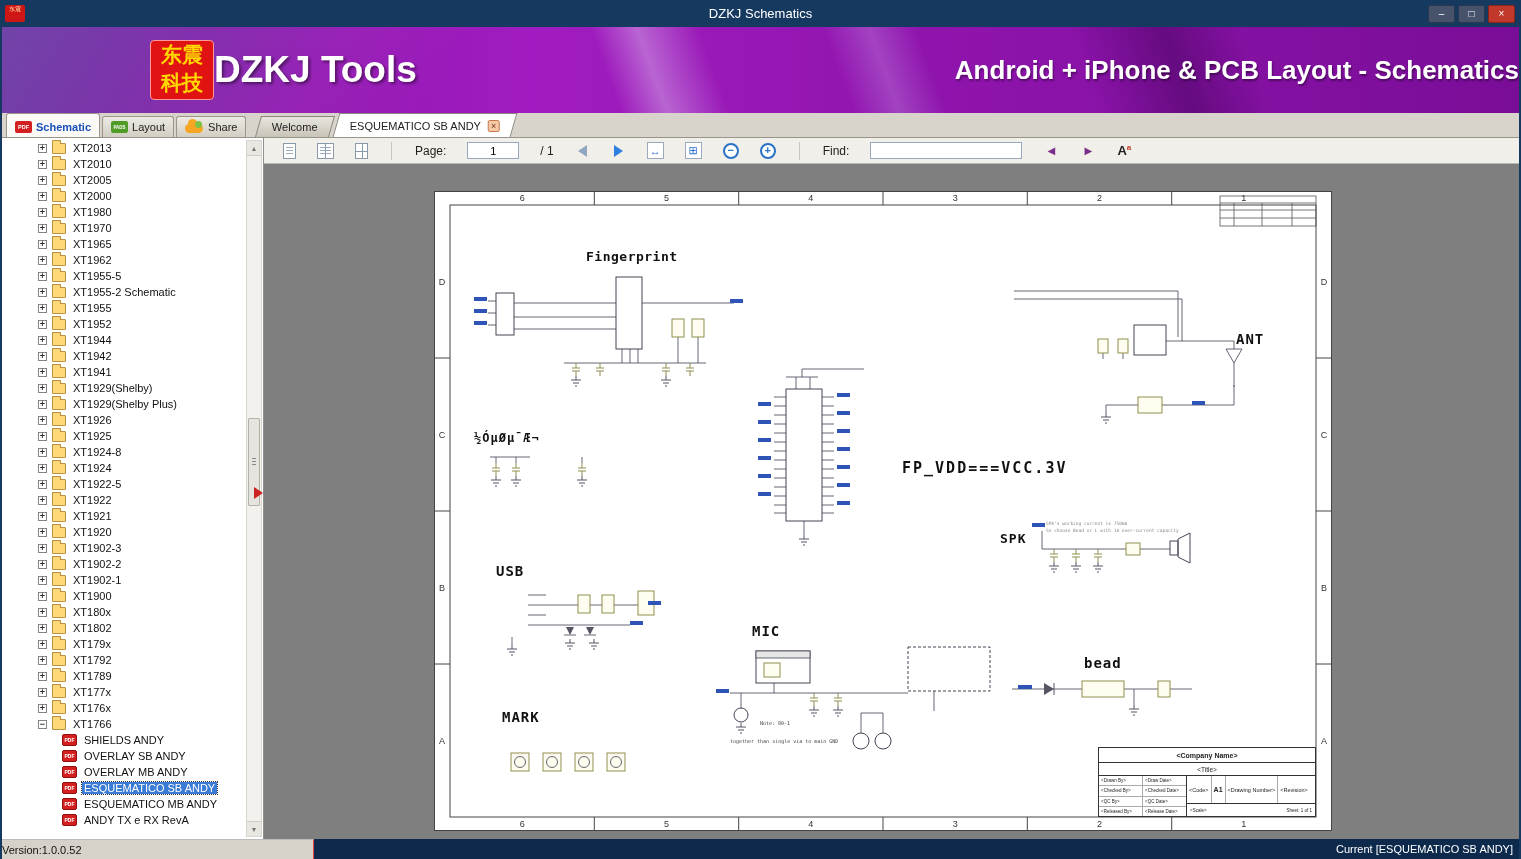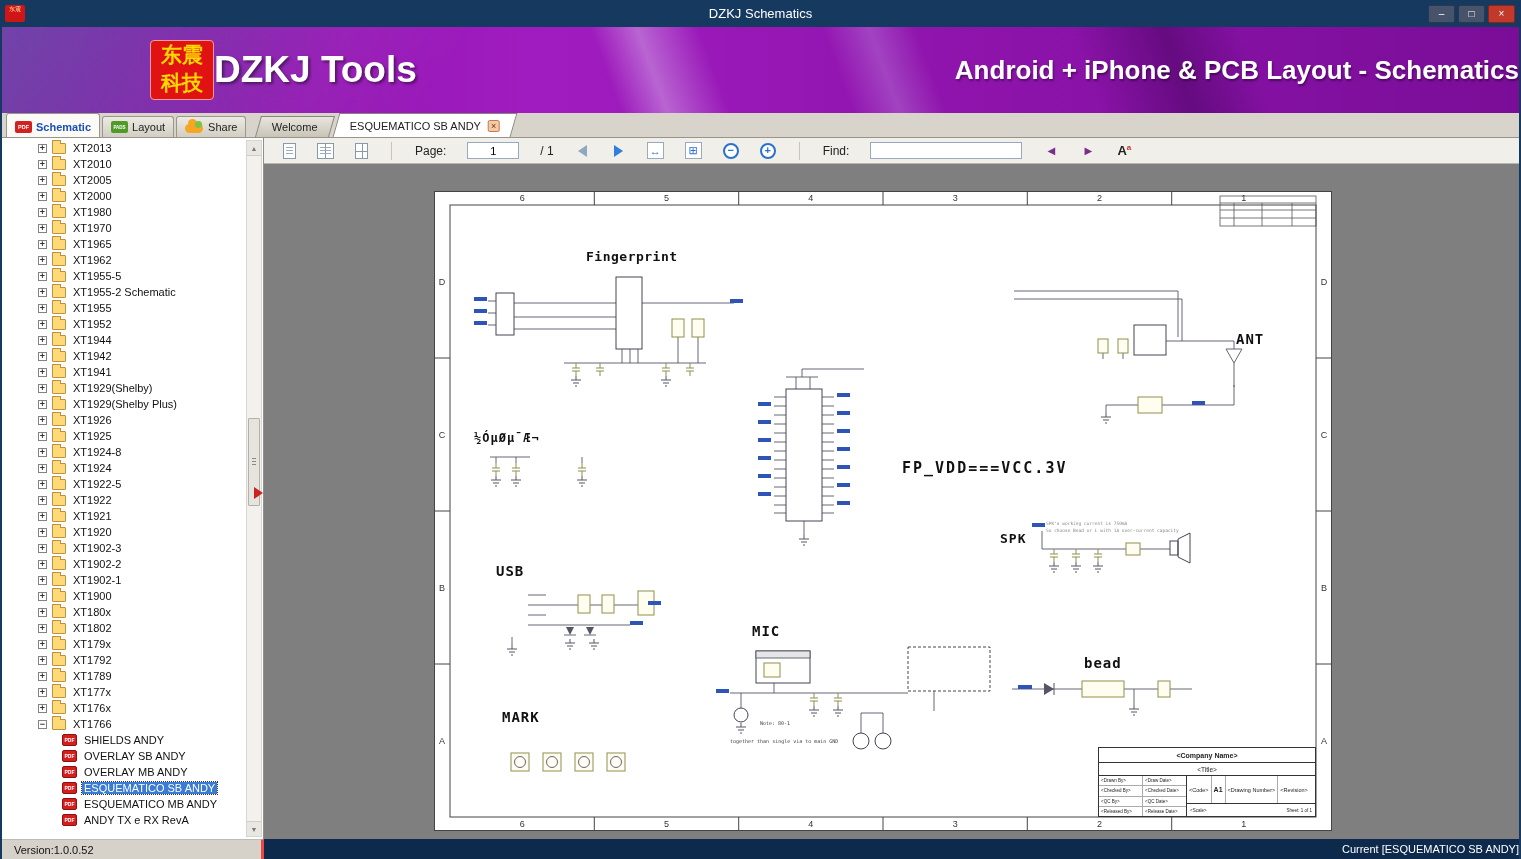--- a/index.html
+++ b/index.html
@@ -166,24 +166,24 @@
   .tb-cell span:first-child { border-right:1px solid #aaa; }
   .tb-right { flex:1; display:flex; flex-direction:column; min-width:0; }
   .tb-coderow { flex:1; display:flex; align-items:stretch; border-bottom:1px solid #333; font-size:5.5px; }
   .tb-coderow span { padding:0 2px; border-right:1px solid #aaa; display:flex; align-items:center; white-space:nowrap; overflow:hidden; }
   .tb-coderow span:last-child { border-right:none; }
   .tb-size { font-weight:bold; font-size:7px; }
   .tb-bottomrow { height:12px; display:flex; justify-content:space-between; align-items:center; font-size:4.5px; padding:0 3px; }
 
   
   .statusbar { height:20px; flex:0 0 auto; display:flex; font-size:11px; }
-  .status-left { width:262px; background:#d6d2c9; color:#111; display:flex; align-items:center; padding-left:12px;
-                 border-right:3px solid #ef4444; border-top:1px solid #bbb; }
+  .status-left { width:312px; background:#d6d2c9; color:#111; display:flex; align-items:center; padding-left:0;
+                 border-right:1px solid #ef4444; border-top:1px solid #bbb; }
   .status-right { flex:1; background:#0d2a4d; color:#fff; display:flex; align-items:center; justify-content:flex-end;
-                  }
+                  padding-right:6px; }
 </style>
 </head>
 <body>
 
 <div class="window">
 
   <div class="titlebar">
     <div class="app-icon">东震</div>
     <div class="title">DZKJ Schematics</div>
     <div class="win-controls">

